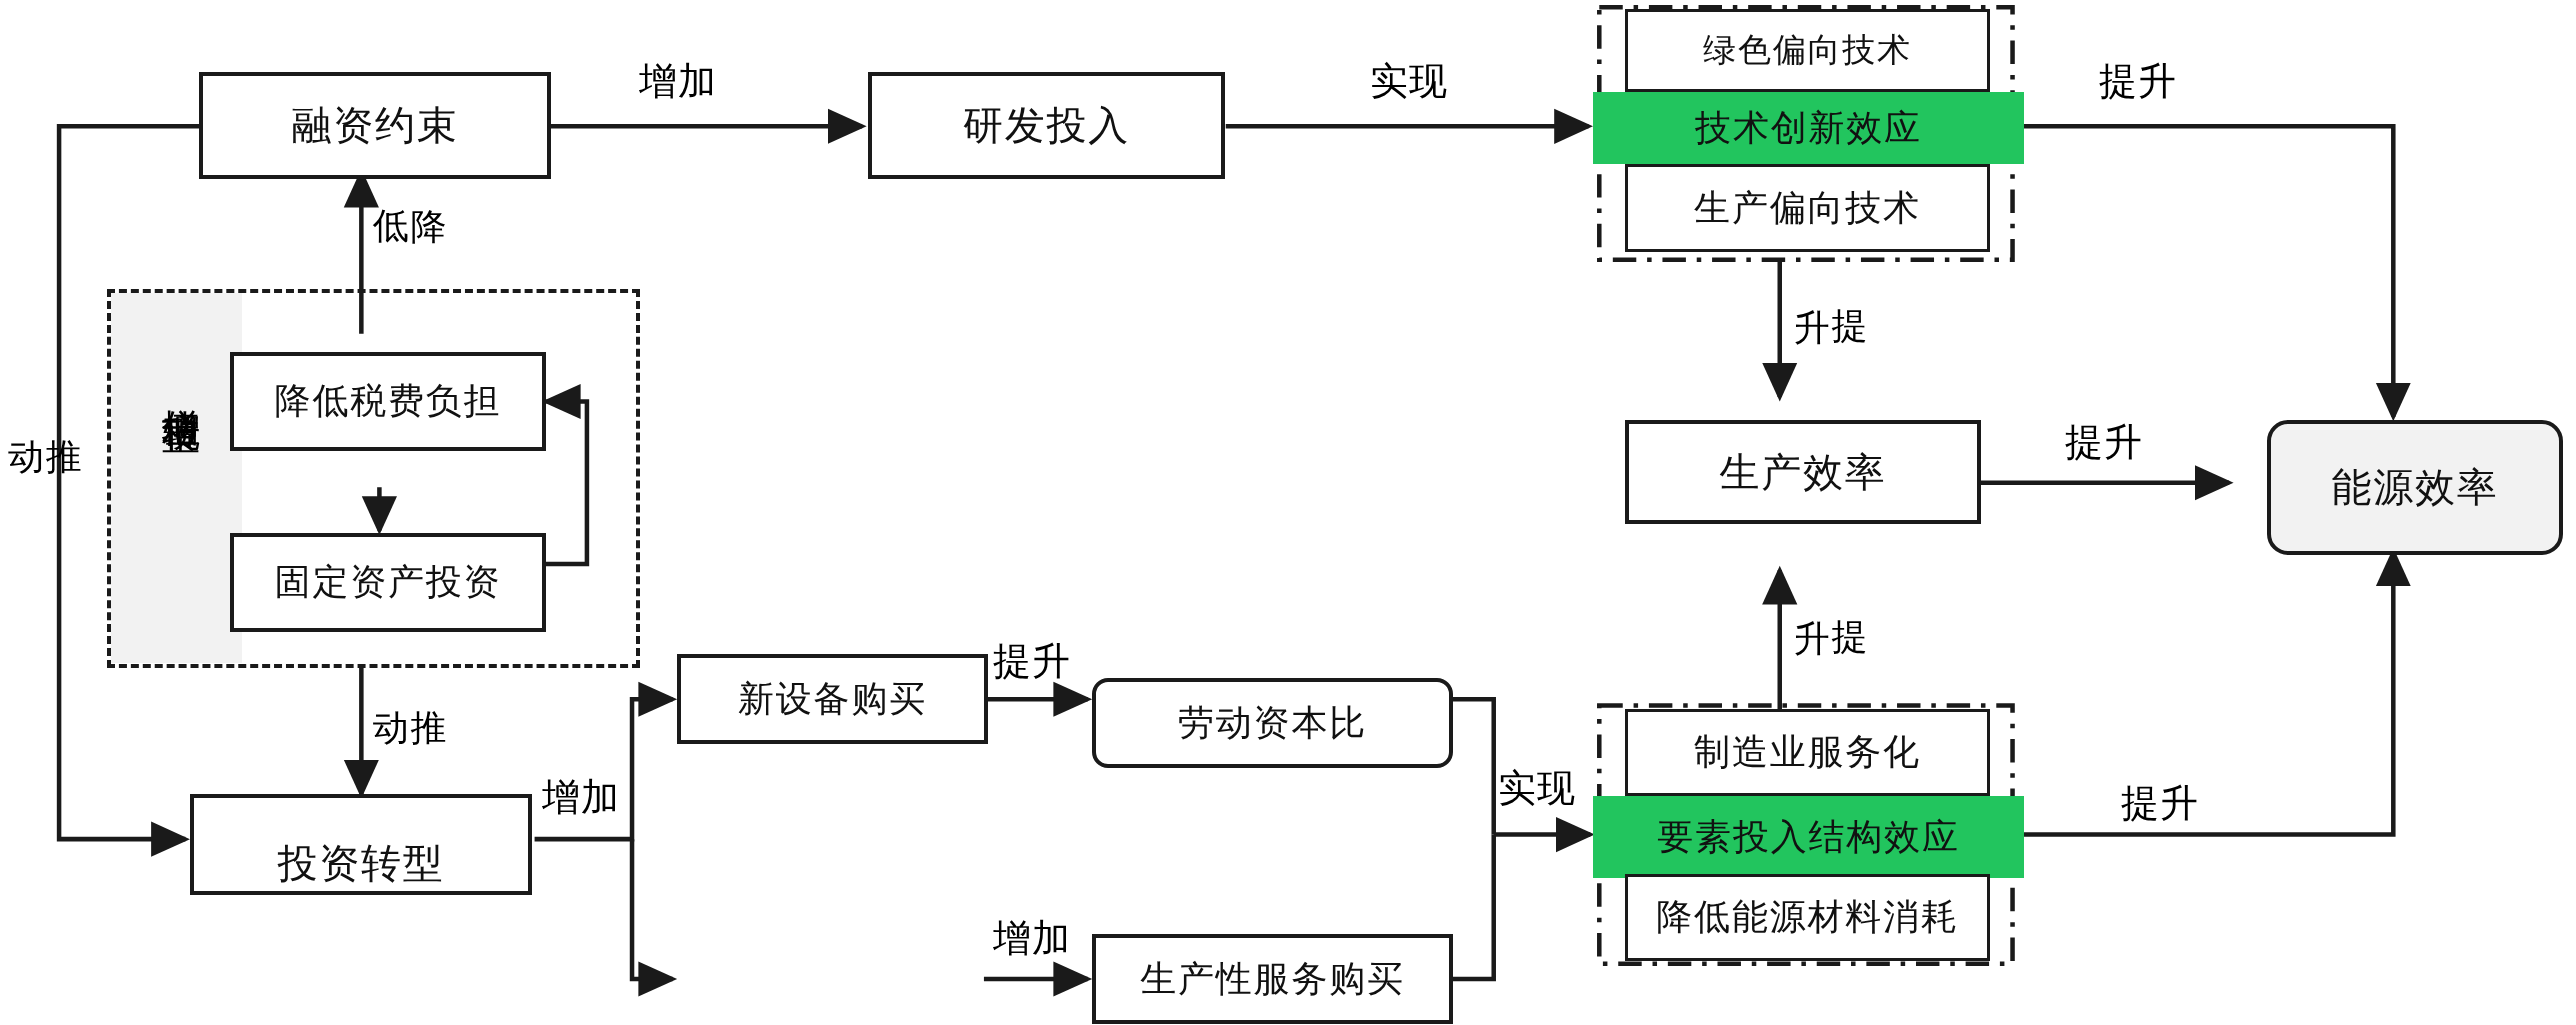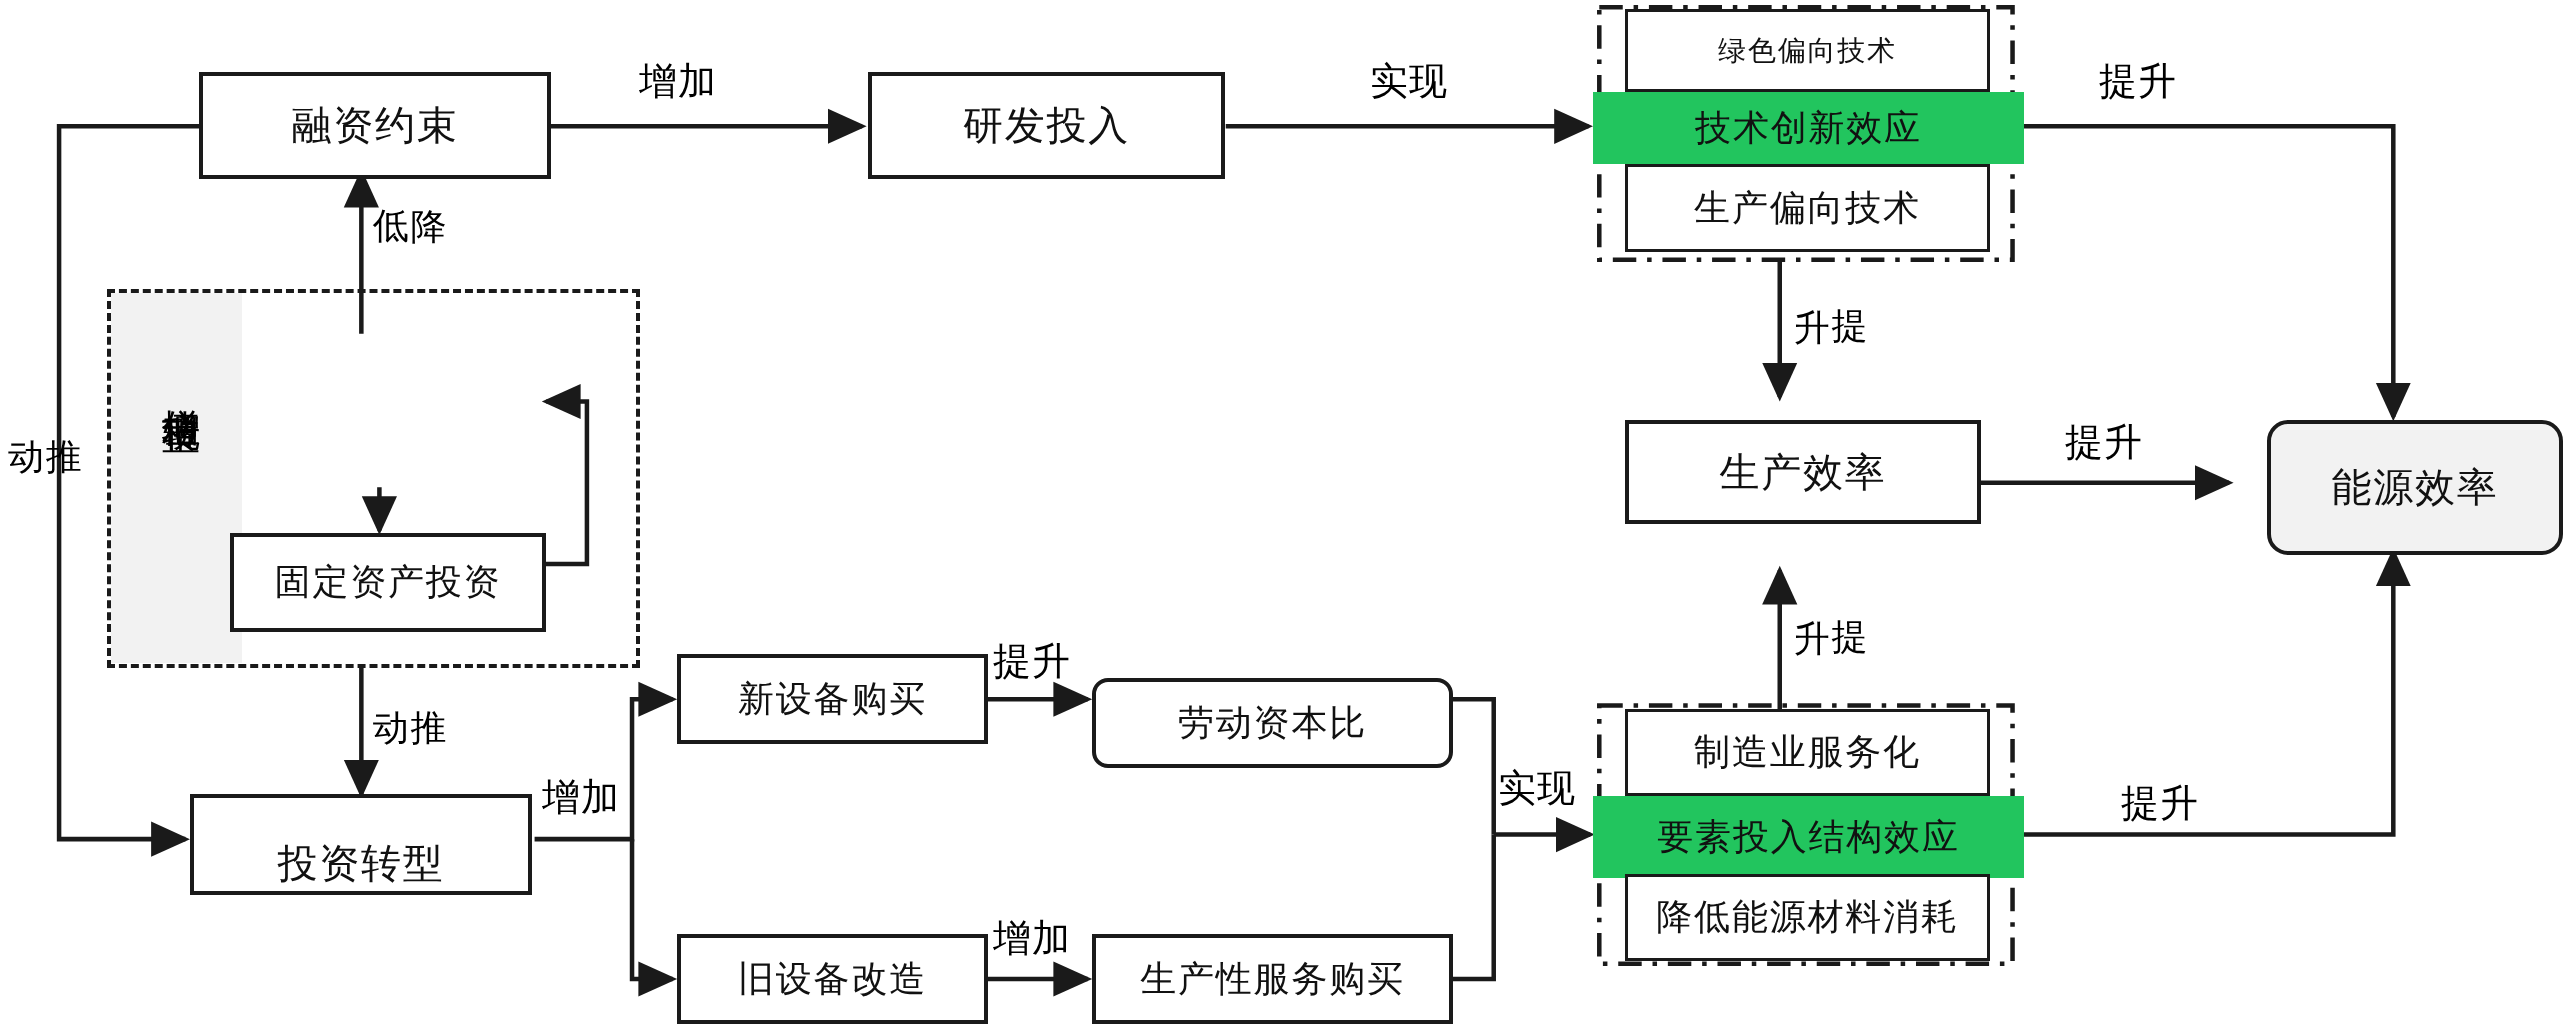--- a/index.html
+++ b/index.html
@@ -78,52 +78,52 @@
   </svg>
 
   <div class="node" style="left:199px;top:72px;width:352px;height:107px;font-size:40px;">
     <span>融资约束</span>
   </div>
 
   <div class="node" style="left:868px;top:72px;width:357px;height:107px;font-size:40px;">
     <span>研发投入</span>
   </div>
 
-  <div class="node thin" style="left:1625px;top:9px;width:365px;height:83px;font-size:28px;">
+  <div class="node thin" style="left:1625px;top:9px;width:365px;height:83px;font-size:33px;">
     <span>绿色偏向技术</span>
   </div>
 
   <div class="node gray" style="left:1593px;top:92px;width:431px;height:72px;font-size:36px;">
     <span>技术创新效应</span>
   </div>
 
   <div class="node thin" style="left:1625px;top:164px;width:365px;height:88px;font-size:36px;">
     <span>生产偏向技术</span>
   </div>
 
+  <div class="node" style="left:230px;top:352px;width:316px;height:99px;font-size:36px;">
+    <span>降低税费负担</span>
+  </div>
 
   <div class="node" style="left:230px;top:533px;width:316px;height:99px;font-size:36px;">
     <span>固定资产投资</span>
   </div>
 
   <div class="node" style="left:190px;top:794px;width:342px;height:101px;font-size:40px;align-items:flex-end;">
     <span>投资转型</span>
   </div>
 
   <div class="node" style="left:677px;top:654px;width:311px;height:90px;font-size:36px;">
     <span>新设备购买</span>
   </div>
 
   <div class="node" style="left:1092px;top:678px;width:361px;height:90px;font-size:36px;border-radius:16px;">
     <span>劳动资本比</span>
   </div>
 
-  <div class="node" style="left:677px;top:934px;width:311px;height:90px;font-size:36px;">
-    <span>旧设备改造</span>
-  </div>
 
   <div class="node" style="left:1092px;top:934px;width:361px;height:90px;font-size:36px;">
     <span>生产性服务购买</span>
   </div>
 
   <div class="node thin" style="left:1625px;top:709px;width:365px;height:87px;font-size:36px;">
     <span>制造业服务化</span>
   </div>
 
   <div class="node gray" style="left:1593px;top:796px;width:431px;height:82px;font-size:36px;">

